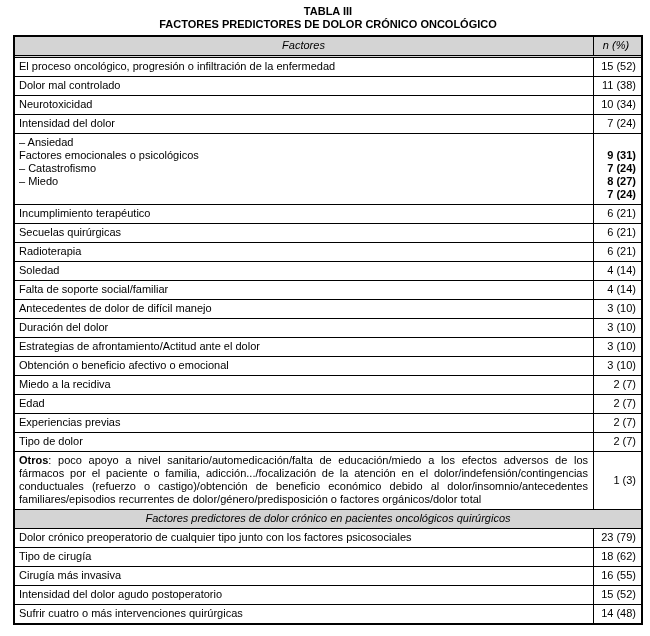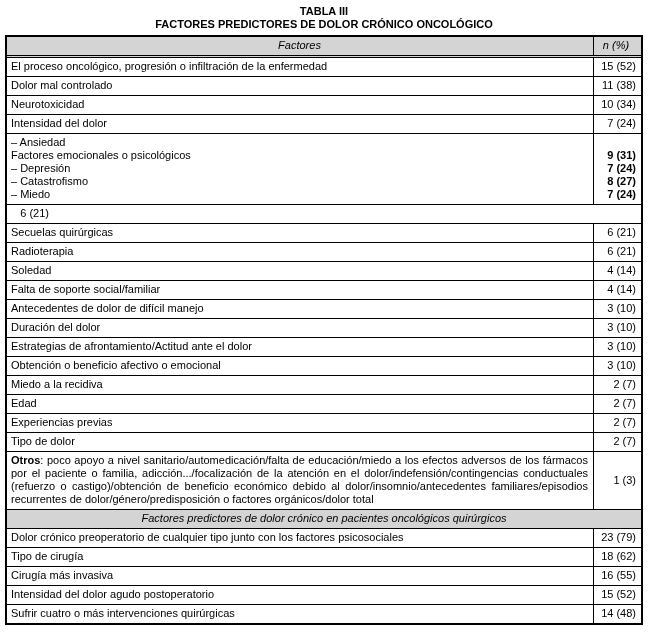--- a/index.html
+++ b/index.html
@@ -5,21 +5,21 @@
   * { box-sizing: border-box; }
   html, body { margin: 0; padding: 0; background: #ffffff; }
   body {
     width: 650px;
     font-family: "Liberation Sans", "DejaVu Sans", sans-serif;
     color: #000;
   }
   .page {
     width: 650px;
     height: 636px;
-    padding: 5px 7px 2px 5px;
+    padding: 5px 7px 2px 13px;
     overflow: hidden;
   }
   .caption {
     text-align: center;
     font-size: 11px;
     font-weight: bold;
     line-height: 12px;
   }
   .caption .line2 { margin-top: 1px; }
   .table {
@@ -101,34 +101,34 @@
     </div>
     <div class="trow">
       <div class="cell-label">Intensidad del dolor</div>
       <div class="cell-value">7 (24)</div>
     </div>
 
     <div class="trow">
       <div class="cell-label">
         <div>– Ansiedad</div>
         <div>Factores emocionales o psicológicos</div>
-        <div>– Depresión</div>
         <div>– Catastrofismo</div>
         <div>– Miedo</div>
       </div>
       <div class="cell-value group-values">
         <div class="spacer"></div>
         <div>9 (31)</div>
         <div>7 (24)</div>
         <div>8 (27)</div>
         <div>7 (24)</div>
       </div>
     </div>
 
     <div class="trow">
+      <div class="cell-label">Incumplimiento terapéutico</div>
       <div class="cell-value">6 (21)</div>
     </div>
     <div class="trow">
       <div class="cell-label">Secuelas quirúrgicas</div>
       <div class="cell-value">6 (21)</div>
     </div>
     <div class="trow">
       <div class="cell-label">Radioterapia</div>
       <div class="cell-value">6 (21)</div>
     </div>

